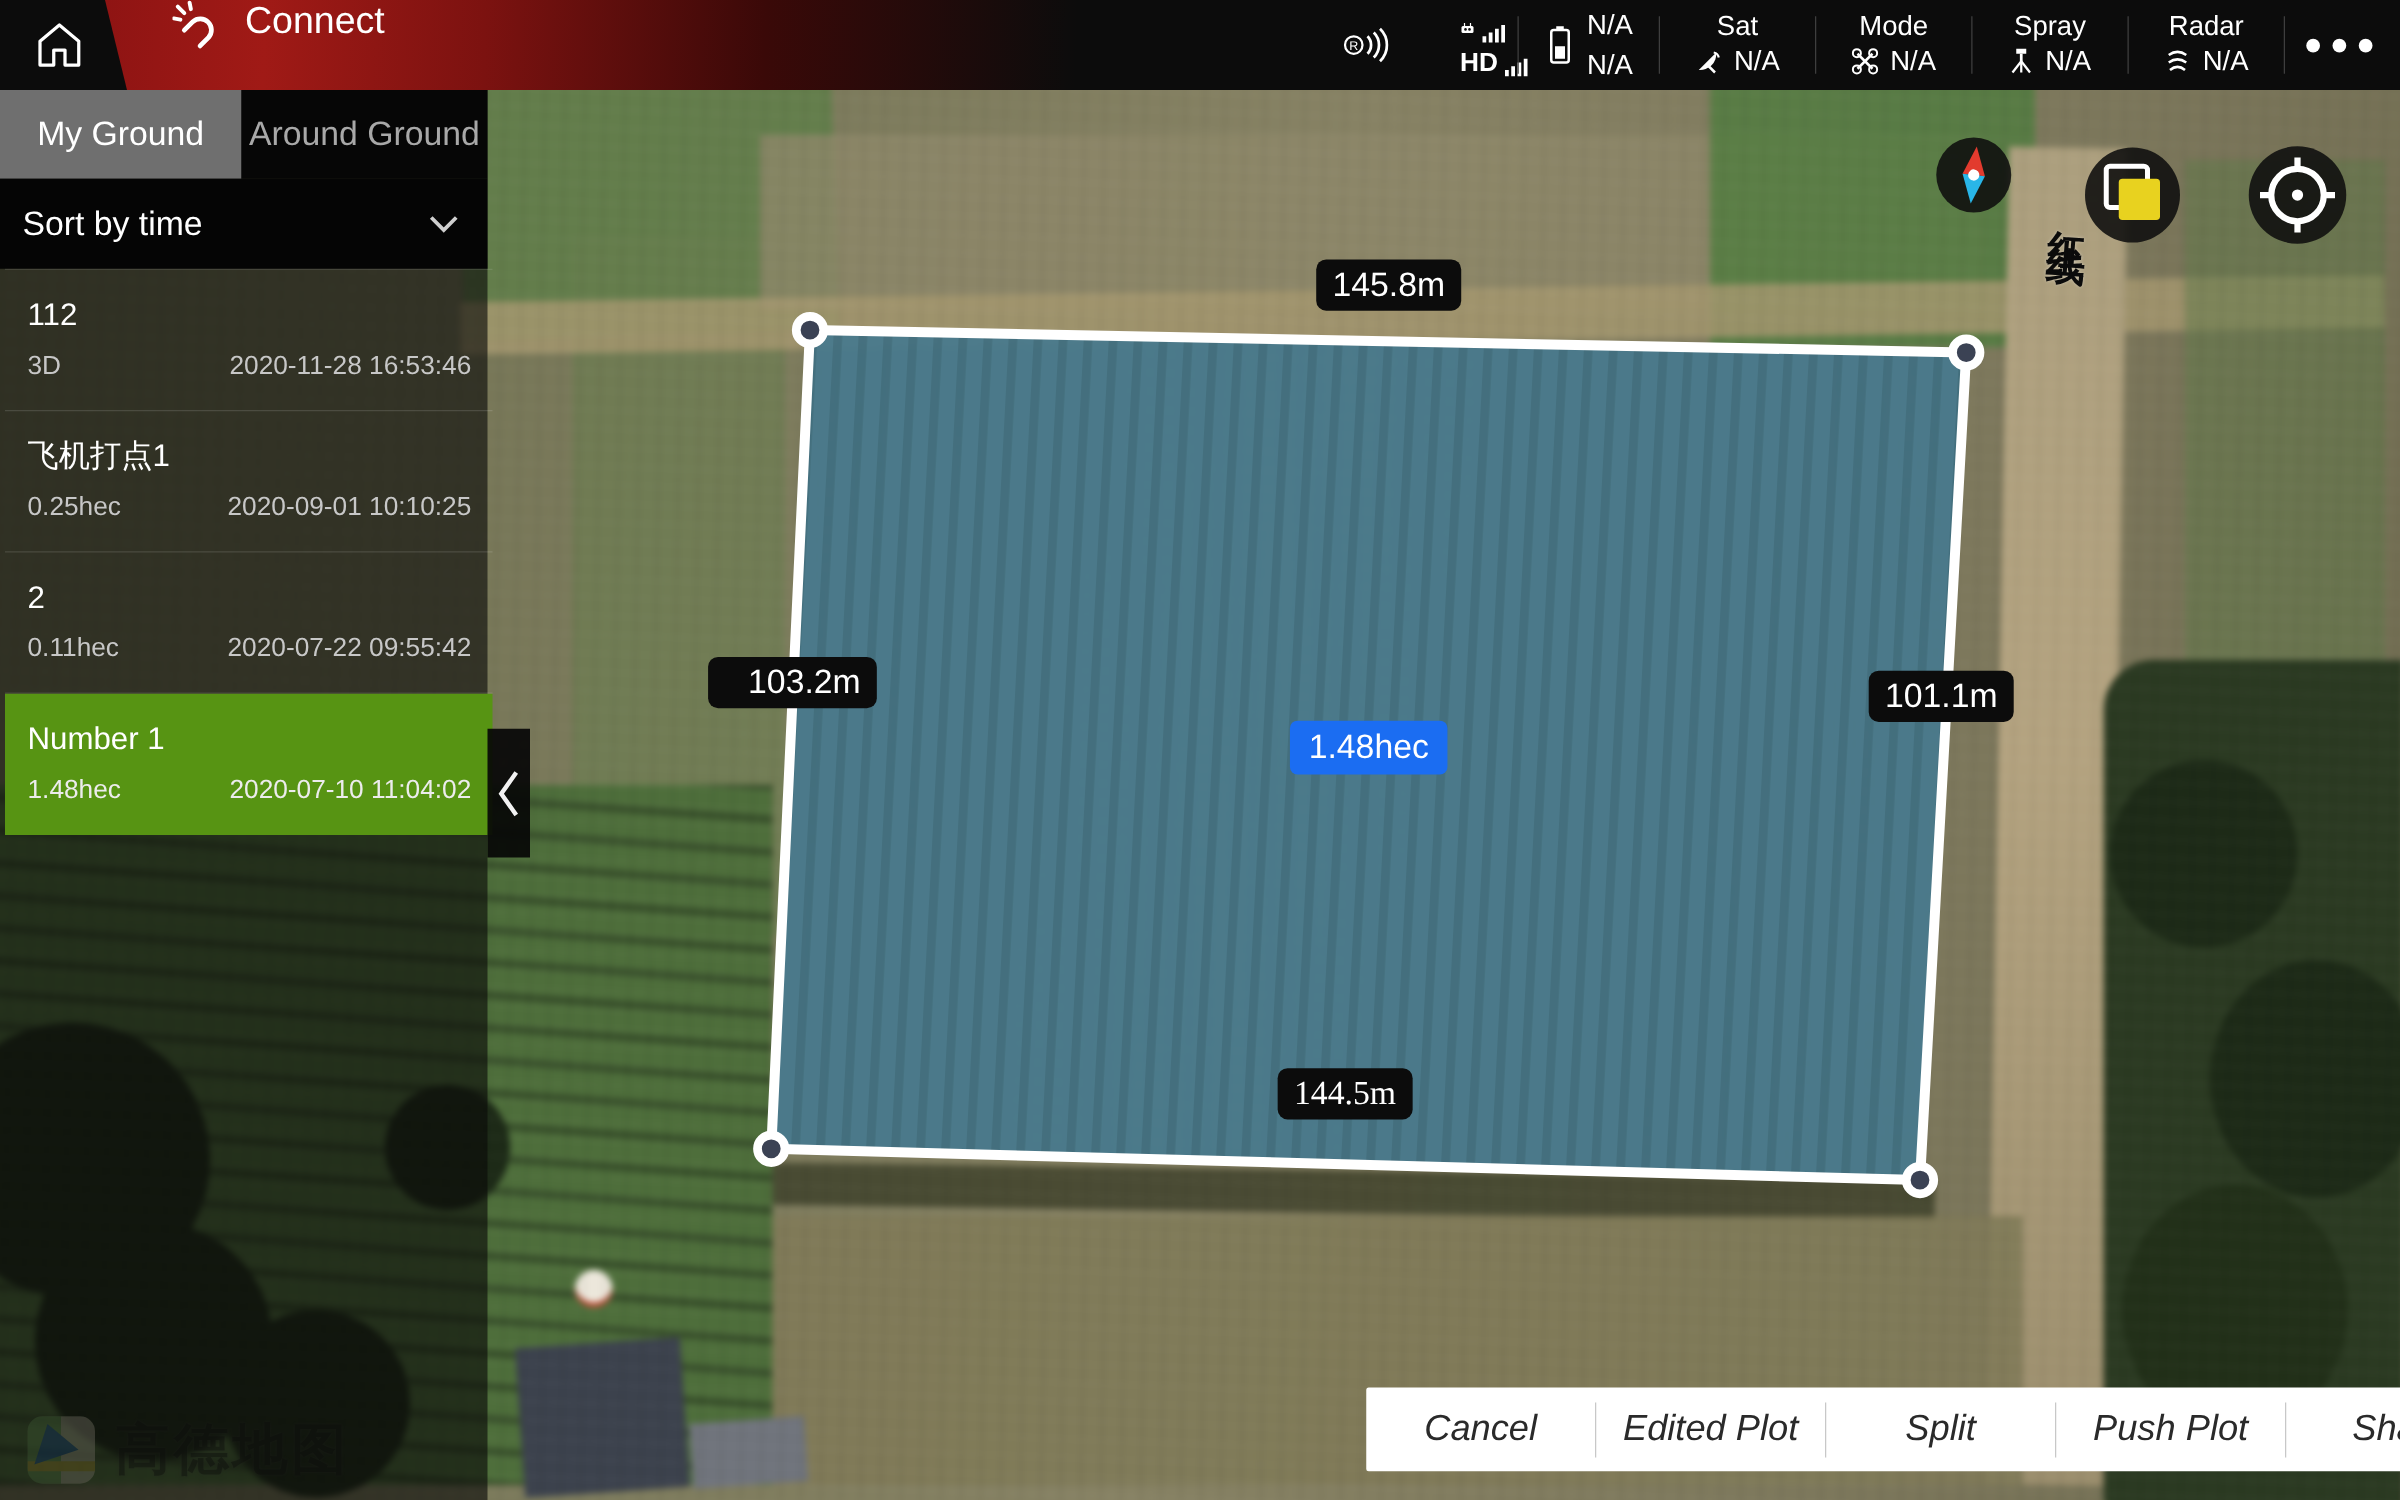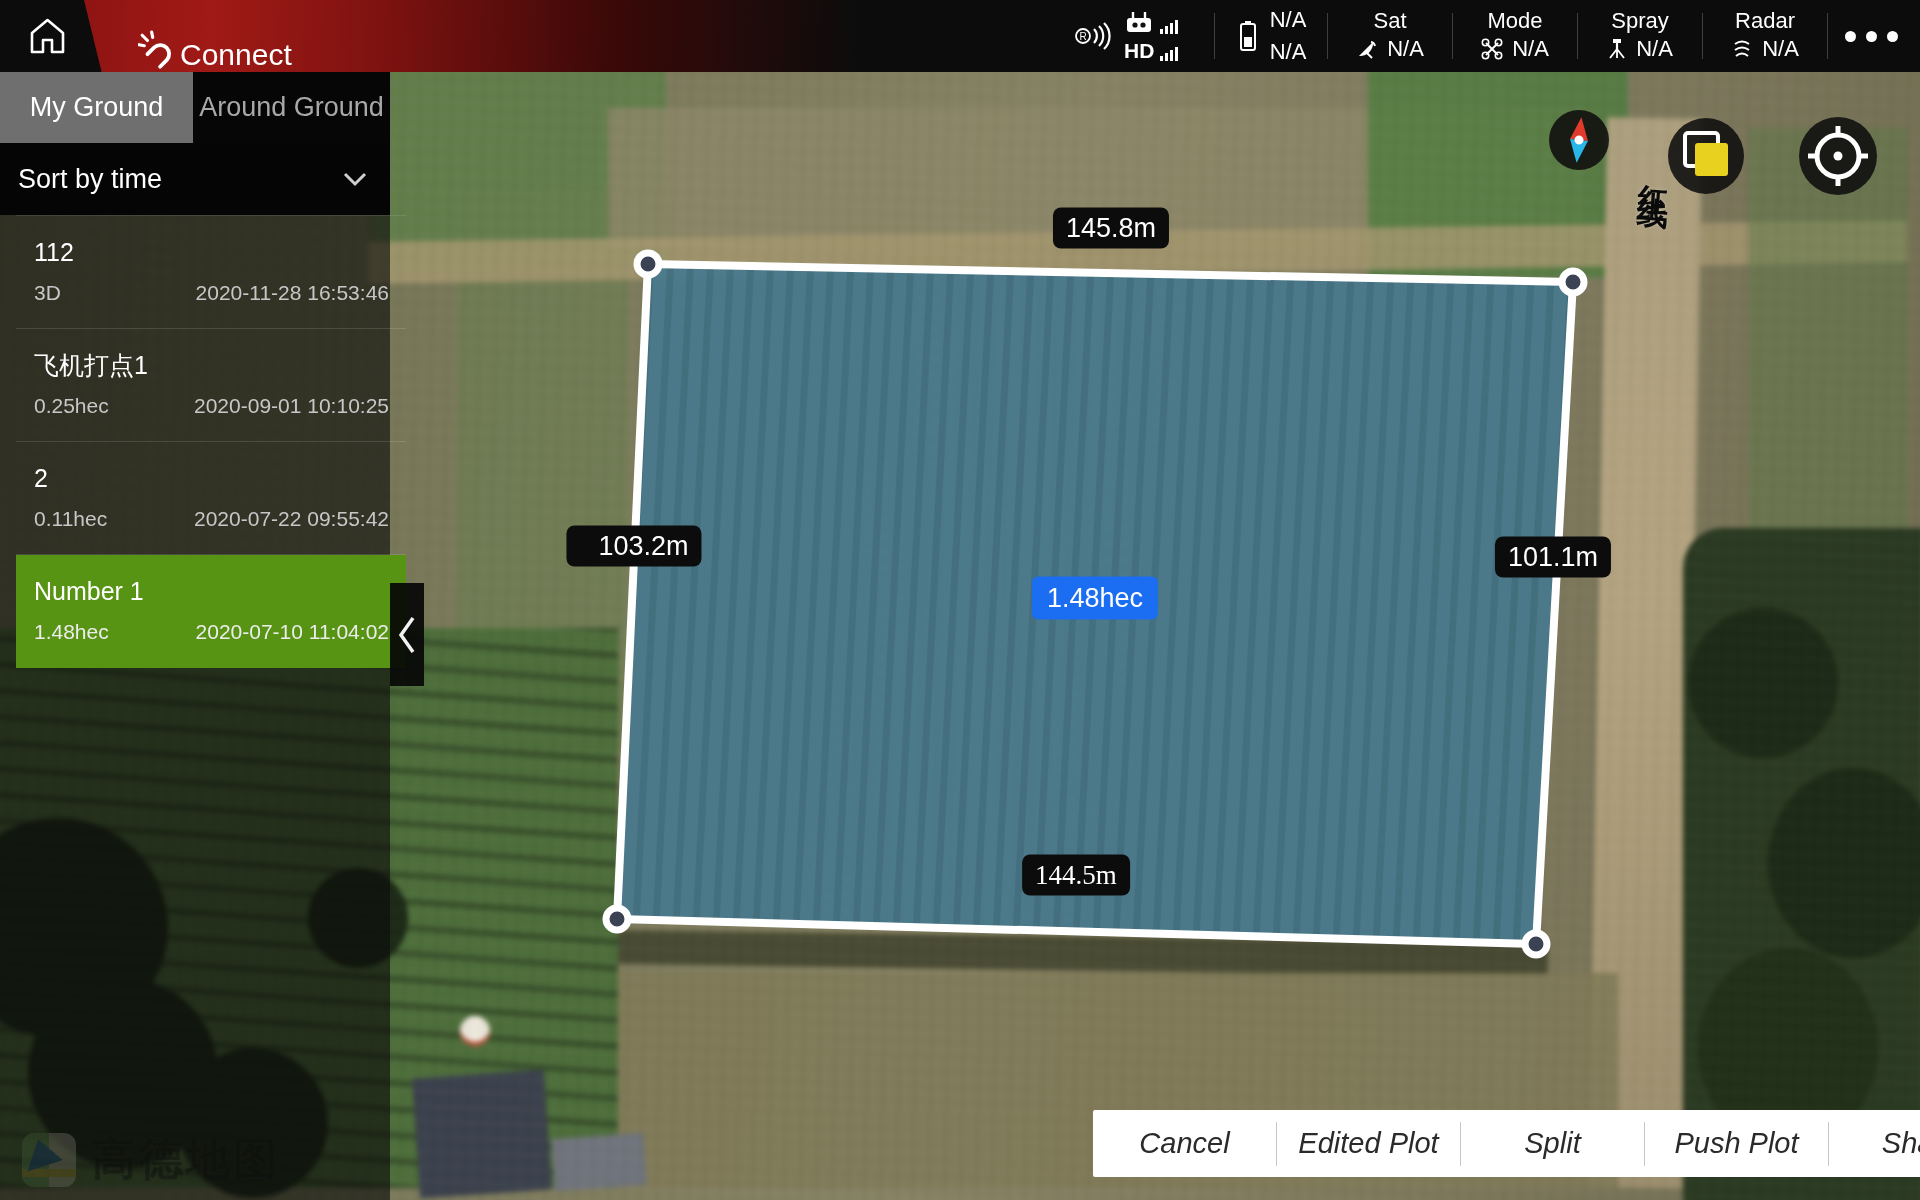--- a/index.html
+++ b/index.html
@@ -52,51 +52,51 @@
   #wm-text { font-size:44px; font-weight:bold; color:rgba(18,20,18,.9);
     text-shadow:0 0 2px rgba(70,70,70,.8); letter-spacing:3px; }
 
   
   #topbar { position:absolute; left:0; top:0; width:1920px; height:72px; background:#0c0c0c; }
   #topbar-red { position:absolute; left:84px; top:0; width:800px; height:72px;
     background:linear-gradient(92deg,#8f1413 0%,#a01a16 16%,#7c1210 38%,#3a0908 66%,rgba(16,3,3,0) 97%);
     clip-path:polygon(0 0,100% 0,100% 100%,2.2% 100%); }
   #home-btn { position:absolute; left:22px; top:10px; width:50px; height:52px;
     display:flex; align-items:center; justify-content:center; }
-  #connect { position:absolute; left:138px; top:0; height:72px; display:flex; align-items:flex-end; }
+  #connect { position:absolute; left:138px; top:0; height:72px; display:flex; align-items:flex-start; gap:16px; }
   #connect-label { color:#fff; font-size:30px; }
   #statusbar { position:absolute; right:16px; top:0; height:72px; display:flex; align-items:center; }
   .vdiv { width:1px; height:46px; background:#3e3e3e; margin:0 10px; }
   .sgroup { width:104px; height:72px; display:flex; flex-direction:column;
     align-items:center; justify-content:space-evenly; padding:6px 0; }
   .sgroup .slabel { color:#fff; font-size:22px; line-height:1; }
   .sgroup .srow { display:flex; align-items:center; gap:9px; }
   .na { color:#fff; font-size:22px; line-height:1.2; }
   #rtk-wrap { width:42px; display:flex; justify-content:center; }
   #rchd { width:80px; display:flex; flex-direction:column; gap:6px; margin-left:10px; }
-  .rcrow { display:flex; align-items:flex-end; gap:6px; }
+  .rcrow { display:flex; align-items:flex-end; gap:6px;margin-left:44px; }
   #hd-label { color:#fff; font-size:21px; font-weight:bold; line-height:1; }
   .bars { display:flex; align-items:flex-end; gap:2px; }
   .bars i { display:block; width:3px; background:#fff; }
   #battery-group { display:flex; align-items:center; gap:10px; width:92px; justify-content:center; }
   .batt-col { display:flex; flex-direction:column; gap:6px; }
   #more-dots { width:66px; display:flex; justify-content:center; gap:10px; }
   #more-dots i { width:11px; height:11px; border-radius:50%; background:#fff; }
 
   
   #sidebar { position:absolute; left:0; top:72px; width:390px; bottom:0;
     background:rgba(10,10,8,.62); }
   #tabbar { position:absolute; left:0; top:0; width:390px; height:71px; background:#060606; display:flex; }
   .tab { height:71px; display:flex; align-items:center; justify-content:center; font-size:27px; }
   #tab-my { width:193px; background:#6f6f6f; color:#fff; }
   #tab-around { flex:1; color:#a8a8a8; }
   #sortrow { position:absolute; left:0; top:71px; width:390px; height:72px; background:#050505;
     display:flex; align-items:center; justify-content:space-between; padding:0 22px 0 18px; }
   #sort-label { color:#fff; font-size:27px; }
-  #list { position:absolute; left:16px; top:143px; width:390px; border-top:1px solid rgba(255,255,255,.10); }
+  #list { position:absolute; left:4px; top:143px; width:390px; border-top:1px solid rgba(255,255,255,.10); }
   .row { position:relative; height:113px; padding:0 17px 0 18px;
     border-bottom:1px solid rgba(255,255,255,.13); }
   .row .title { color:#fff; font-size:25px; padding-top:24px; line-height:1; }
   .row .sub { display:flex; justify-content:space-between; margin-top:17px;
     font-size:21px; color:#c7c7c7; line-height:1; }
   .row.selected { background:#579413; border-bottom-color:transparent; }
   .row.selected .sub { color:#ececec; }
   #collapse-handle { position:absolute; left:390px; top:583px; width:34px; height:103px;
     background:rgba(6,6,6,.92); display:flex; align-items:center; justify-content:center; }
 

